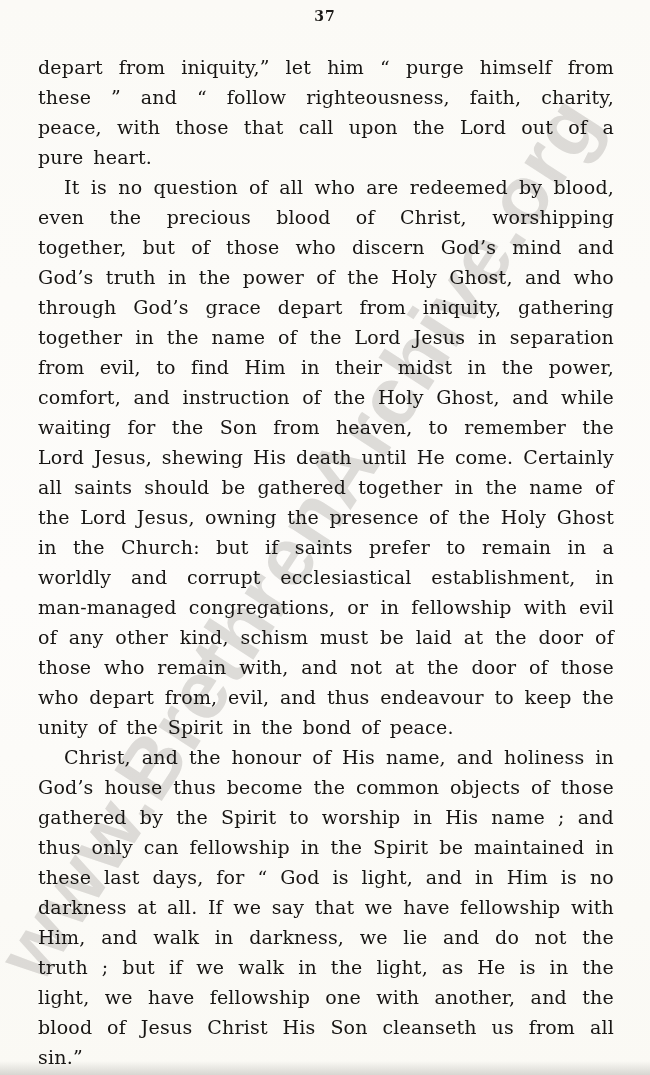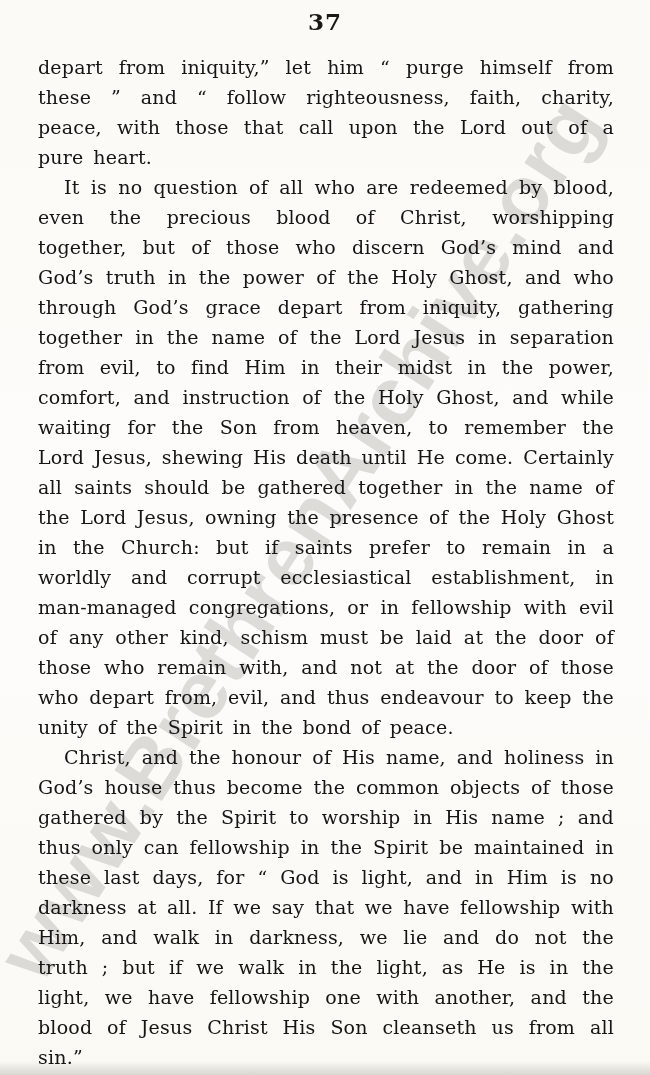--- a/index.html
+++ b/index.html
@@ -13,21 +13,21 @@
     overflow: hidden;
     font-family: "DejaVu Serif", "Liberation Serif", serif;
     color: #171513;
   }
   .page-number {
     position: absolute;
     top: 8px;
     left: 0;
     right: 0;
     text-align: center;
-    font-size: 23px;
+    font-size: 14px;
     font-weight: bold;
     letter-spacing: 1px;
     color: #1b1916;
   }
   .text-column {
     position: absolute;
     top: 52px;
     left: 38px;
     width: 576px;
     font-size: 19px;

